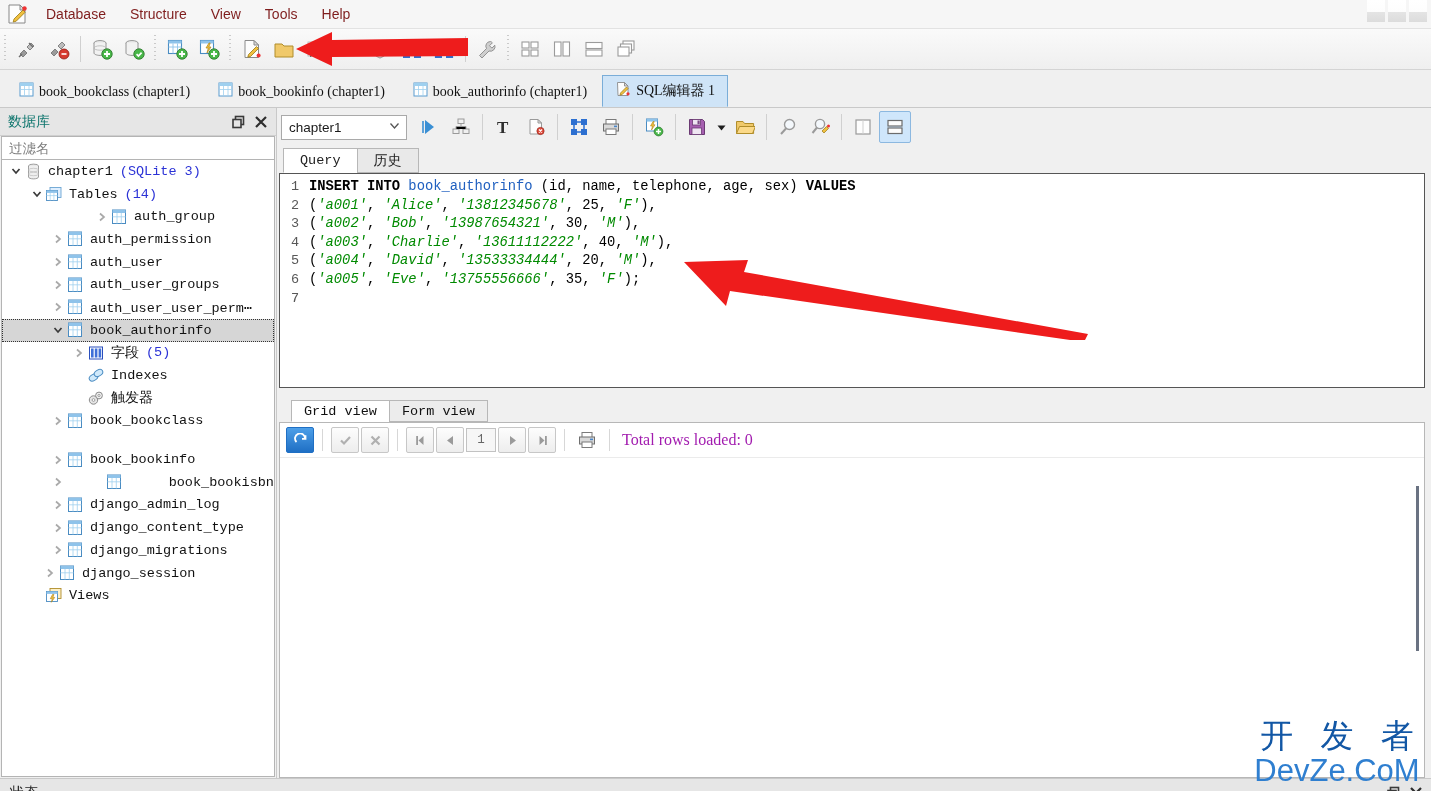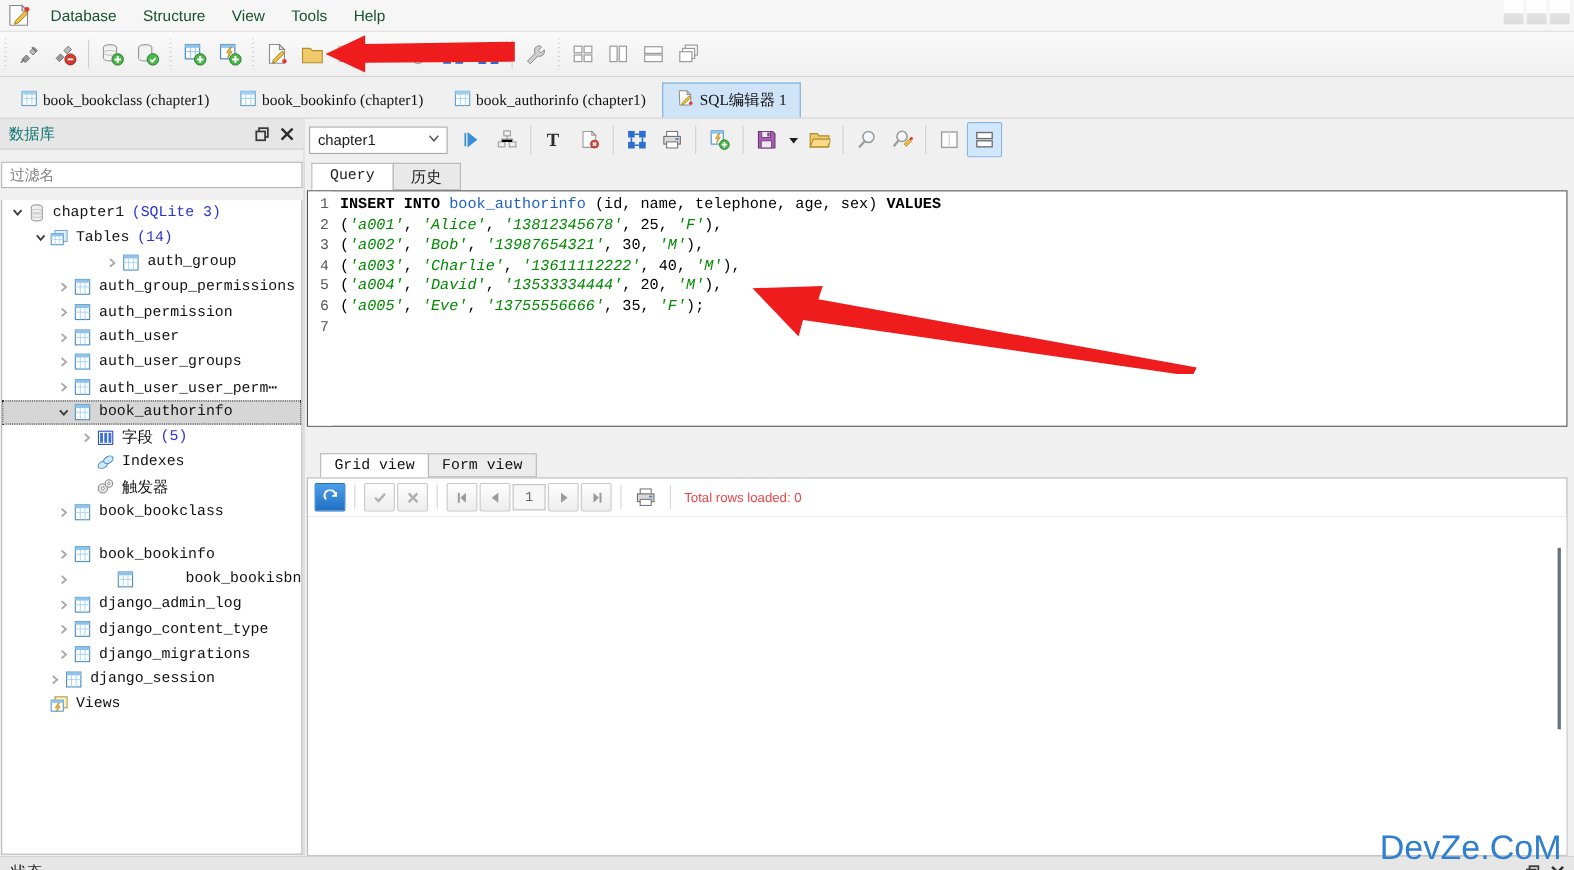--- a/index.html
+++ b/index.html
@@ -18,21 +18,21 @@
   #menubar{
     height:28px;
     background:#f6f6f6;
     display:flex;align-items:center;
     border-bottom:1px solid #e2e2e2;
     position:relative;
   }
   #menubar .applogo{width:22px;height:22px;margin:0 6px 0 6px;position:relative;flex:none;}
   .menu-item{
     padding:3px 12px;
-    color:#14532d;
+    color:#7f1d1d;
     font-size:14px;
     font-family:"Liberation Sans",sans-serif;
     cursor:default;
   }
   #winbtns{position:absolute;right:4px;top:0;display:flex;gap:3px;align-items:flex-start;}
   .winbtn{width:18px;height:22px;background:linear-gradient(#ffffff,#fdfdfd 55%,#e4e4e4 56%,#dcdcdc);border:0;}
 
   
   #toolbar{
     height:40px;
@@ -77,21 +77,21 @@
   
   #left{width:277px;flex:none;display:flex;flex-direction:column;background:#f0f0f0;border-right:1px solid #c9c9c9;box-sizing:border-box;}
   .panelhdr{
     height:28px;display:flex;align-items:center;
     background:#e6e6e6;border-bottom:1px solid #cfcfcf;
     padding:0 4px 0 8px;box-sizing:border-box;
   }
   .panelhdr .ptitle{flex:1;font-size:14px;color:#0f766e;font-family:"Liberation Sans",sans-serif;}
   .hdricon{width:22px;height:22px;display:flex;align-items:center;justify-content:center;}
   #filterbox{
-    height:24px;margin:11px 1px;background:#fff;border:1px solid #b4b4b4;
+    height:24px;margin:0 1px;background:#fff;border:1px solid #b4b4b4;
     display:flex;align-items:center;padding:0 5px;box-sizing:border-box;justify-content:center;
   }
   #filterbox input{border:0;outline:0;width:100%;font-size:13.5px;color:#111;font-family:"Liberation Sans",sans-serif;background:transparent;}
   #filterbox input::placeholder{color:#7d7d7d;}
   #tree{flex:1;background:#fff;border:1px solid #b4b4b4;border-top:0;margin:0 1px 1px 1px;overflow:hidden;position:relative;}
   .trow{height:22.7px;display:flex;align-items:center;font-size:13.5px;white-space:nowrap;box-sizing:border-box;}
   .trow .exp{width:16px;height:16px;flex:none;display:flex;align-items:center;justify-content:center;color:#9a9a9a;}
   .trow .tico{width:18px;height:18px;flex:none;margin-right:6px;display:flex;align-items:center;justify-content:center;}
   .trow .tx{font-family:"Liberation Mono",monospace;font-size:13.5px;color:#111;}
   .trow .tx.cjk{font-family:"Liberation Sans",sans-serif;font-size:14px;}
@@ -122,36 +122,36 @@
   }
   #gutter{width:22px;flex:none;background:#fff;padding-top:4px;box-sizing:border-box;text-align:right;}
   .gl{height:18.6px;line-height:18.6px;font-family:"Liberation Mono",monospace;font-size:13.5px;color:#585858;padding-right:3px;}
   #codewrap{flex:1;padding-top:4px;position:relative;overflow:hidden;}
   .cl{height:18.6px;line-height:18.6px;font-family:"Liberation Mono",monospace;font-size:13.8px;white-space:pre;padding-left:7px;color:#000;}
   .kw{color:#000;font-weight:bold;}
   .tblname{color:#2060c0;}
   .str{color:#008a00;font-style:italic;}
 
   
-  #resultblk{margin:24px 6px 0 2px;flex:1;display:flex;flex-direction:column;min-height:0;}
+  #resultblk{margin:12px 6px 0 2px;flex:1;display:flex;flex-direction:column;min-height:0;}
   #rtabs{height:22px;display:flex;align-items:flex-end;padding-left:12px;box-sizing:border-box;flex:none;}
   .rtab{
     height:22px;padding:0 12px;display:flex;align-items:center;
     font-size:13.5px;font-family:"Liberation Mono",monospace;
     border:1px solid #b7b7b7;background:#ececec;margin-right:-1px;box-sizing:border-box;color:#111;
   }
   .rtab.sel{background:#fff;border-bottom-color:#fff;}
   #gridbox{flex:1;border:1px solid #b7b7b7;background:#fff;display:flex;flex-direction:column;min-height:0;}
   #gridtools{height:34px;display:flex;align-items:center;padding:0 6px;gap:2px;flex:none;border-bottom:1px solid #ebebeb;}
   .gbtn{width:26px;height:24px;display:flex;align-items:center;justify-content:center;border:1px solid #c7c7c7;background:linear-gradient(#fdfdfd,#ededed);border-radius:2px;flex:none;}
   .gbtn.blue{background:linear-gradient(#4d9fe8,#1f6fc4);border-color:#1f6fc4;}
   .gbtn.plain{border-color:transparent;background:transparent;}
   .gsep{width:1px;height:22px;background:#d7d7d7;margin:0 6px;flex:none;}
   #pageno{width:28px;height:22px;border:1px solid #c2c2c2;background:#f6f6f6;display:flex;align-items:center;justify-content:center;font-family:"Liberation Mono",monospace;font-size:12.5px;color:#666;flex:none;}
-  #totalrows{font-family:Liberation Sans, sans-serif;font-size:12px;color:#ef4444;margin-left:4px;white-space:nowrap;}
+  #totalrows{font-family:Liberation Serif, serif;font-size:16px;color:#a21caf;margin-left:4px;white-space:nowrap;}
   #gridbody{flex:1;background:#fff;position:relative;min-height:0;}
   #gridvscroll{position:absolute;right:0;top:0;width:10px;height:100%;}
   #gridvscroll .thumb{position:absolute;left:2px;top:28px;width:3px;height:165px;background:#6a7282;}
 
   
   #statuspanel{height:93px;background:#f0f0f0;display:flex;flex-direction:column;border-top:1px solid #c9c9c9;}
   #statushdr{height:28px;display:flex;align-items:center;background:#e6e6e6;border-bottom:1px solid #cfcfcf;padding:0 4px 0 10px;box-sizing:border-box;}
   #statushdr .ptitle{flex:1;font-size:14px;color:#1e1e1e;}
 
   
@@ -441,35 +441,20 @@
             </svg>
           </span>
           <span class="tico">
             <svg width="17" height="16" viewBox="0 0 17 16">
               <rect x="1.5" y="1" width="13" height="13.5" fill="#fff" stroke="#4a8cc2" stroke-width="1"></rect>
               <rect x="1.5" y="1" width="13" height="3" fill="#8fc3ea"></rect>
               <path d="M1.5 7.8h13M6 4v10.5M10.3 4v10.5" stroke="#9fd0ef" stroke-width=".8"></path>
             </svg>
           </span>
           <span class="tx">auth_group</span>
-        </div>
-        <div class="trow" style="padding-left: 48px;">
-          <span class="exp">
-            <svg width="12" height="12" viewBox="0 0 12 12">
-              <path d="M4 2.5L8 6l-4 3.5" fill="none" stroke="#a9a9a9" stroke-width="1.7"></path>
-            </svg>
-          </span>
-          <span class="tico">
-            <svg width="17" height="16" viewBox="0 0 17 16">
-              <rect x="1.5" y="1" width="13" height="13.5" fill="#fff" stroke="#4a8cc2" stroke-width="1"></rect>
-              <rect x="1.5" y="1" width="13" height="3" fill="#8fc3ea"></rect>
-              <path d="M1.5 7.8h13M6 4v10.5M10.3 4v10.5" stroke="#9fd0ef" stroke-width=".8"></path>
-            </svg>
-          </span>
-          <span class="tx">auth_group_permissions</span>
         </div>
         <div class="trow" style="padding-left: 48px;">
           <span class="exp">
             <svg width="12" height="12" viewBox="0 0 12 12">
               <path d="M4 2.5L8 6l-4 3.5" fill="none" stroke="#a9a9a9" stroke-width="1.7"></path>
             </svg>
           </span>
           <span class="tico">
             <svg width="17" height="16" viewBox="0 0 17 16">
               <rect x="1.5" y="1" width="13" height="13.5" fill="#fff" stroke="#4a8cc2" stroke-width="1"></rect>
@@ -932,14 +917,15 @@
 </div>
 
 <svg class="arrow" style="left:280px;top:30px;" width="190" height="40" viewBox="0 0 190 40">
   <path d="M188 8 L52 10 L52 2 L16 19 L52 36 L52 27 L188 26 Z" fill="#ee1c1c"></path>
 </svg>
 <svg class="arrow" style="left:670px;top:250px;" width="420" height="90" viewBox="0 0 420 90">
   <path d="M418 84 L74 22 L78 10 L14 12 L56 56 L60 41 L414 92 Z" fill="#ee1c1c"></path>
 </svg>
 
 <div id="watermark">
+  <div class="w1">开 发 者</div>
   <div class="w2">DevZe.CoM</div>
 </div>
 
 </body></html>

